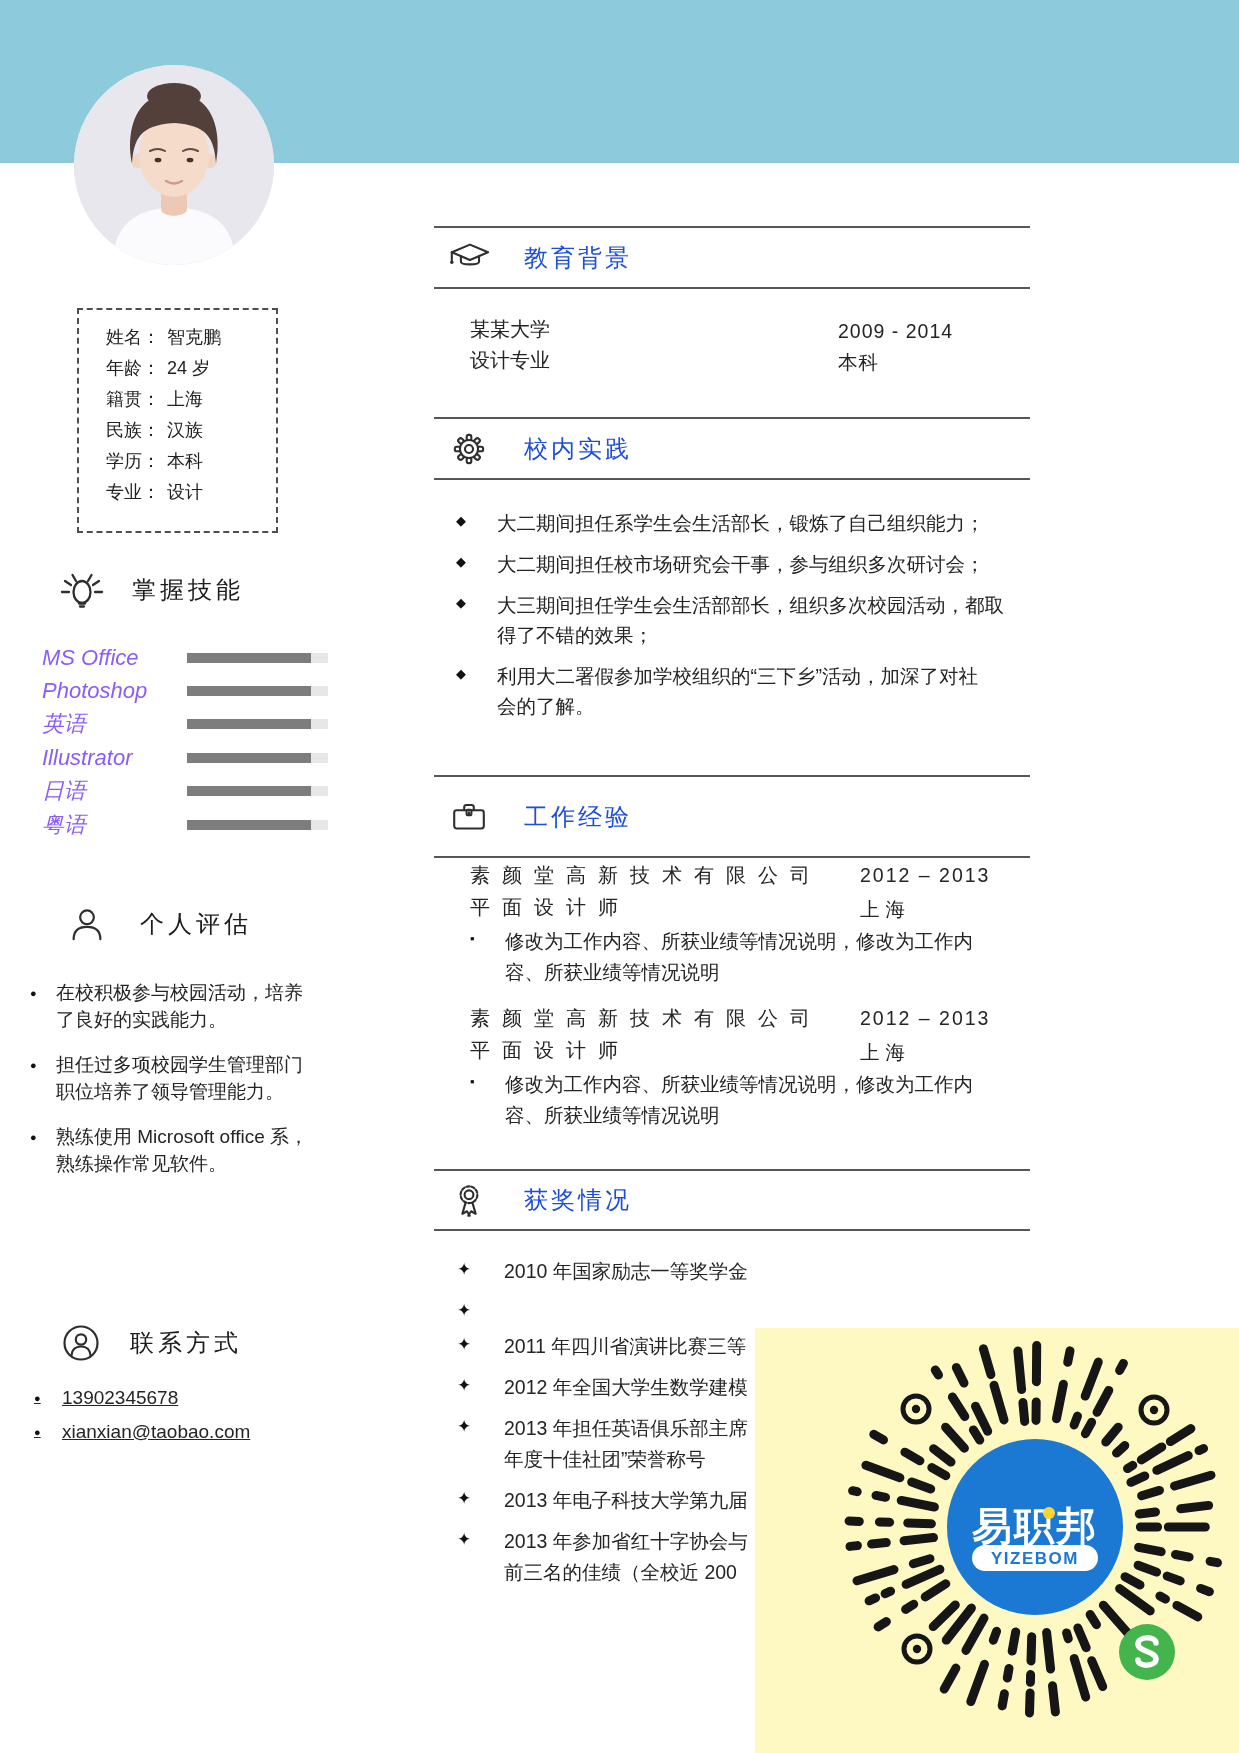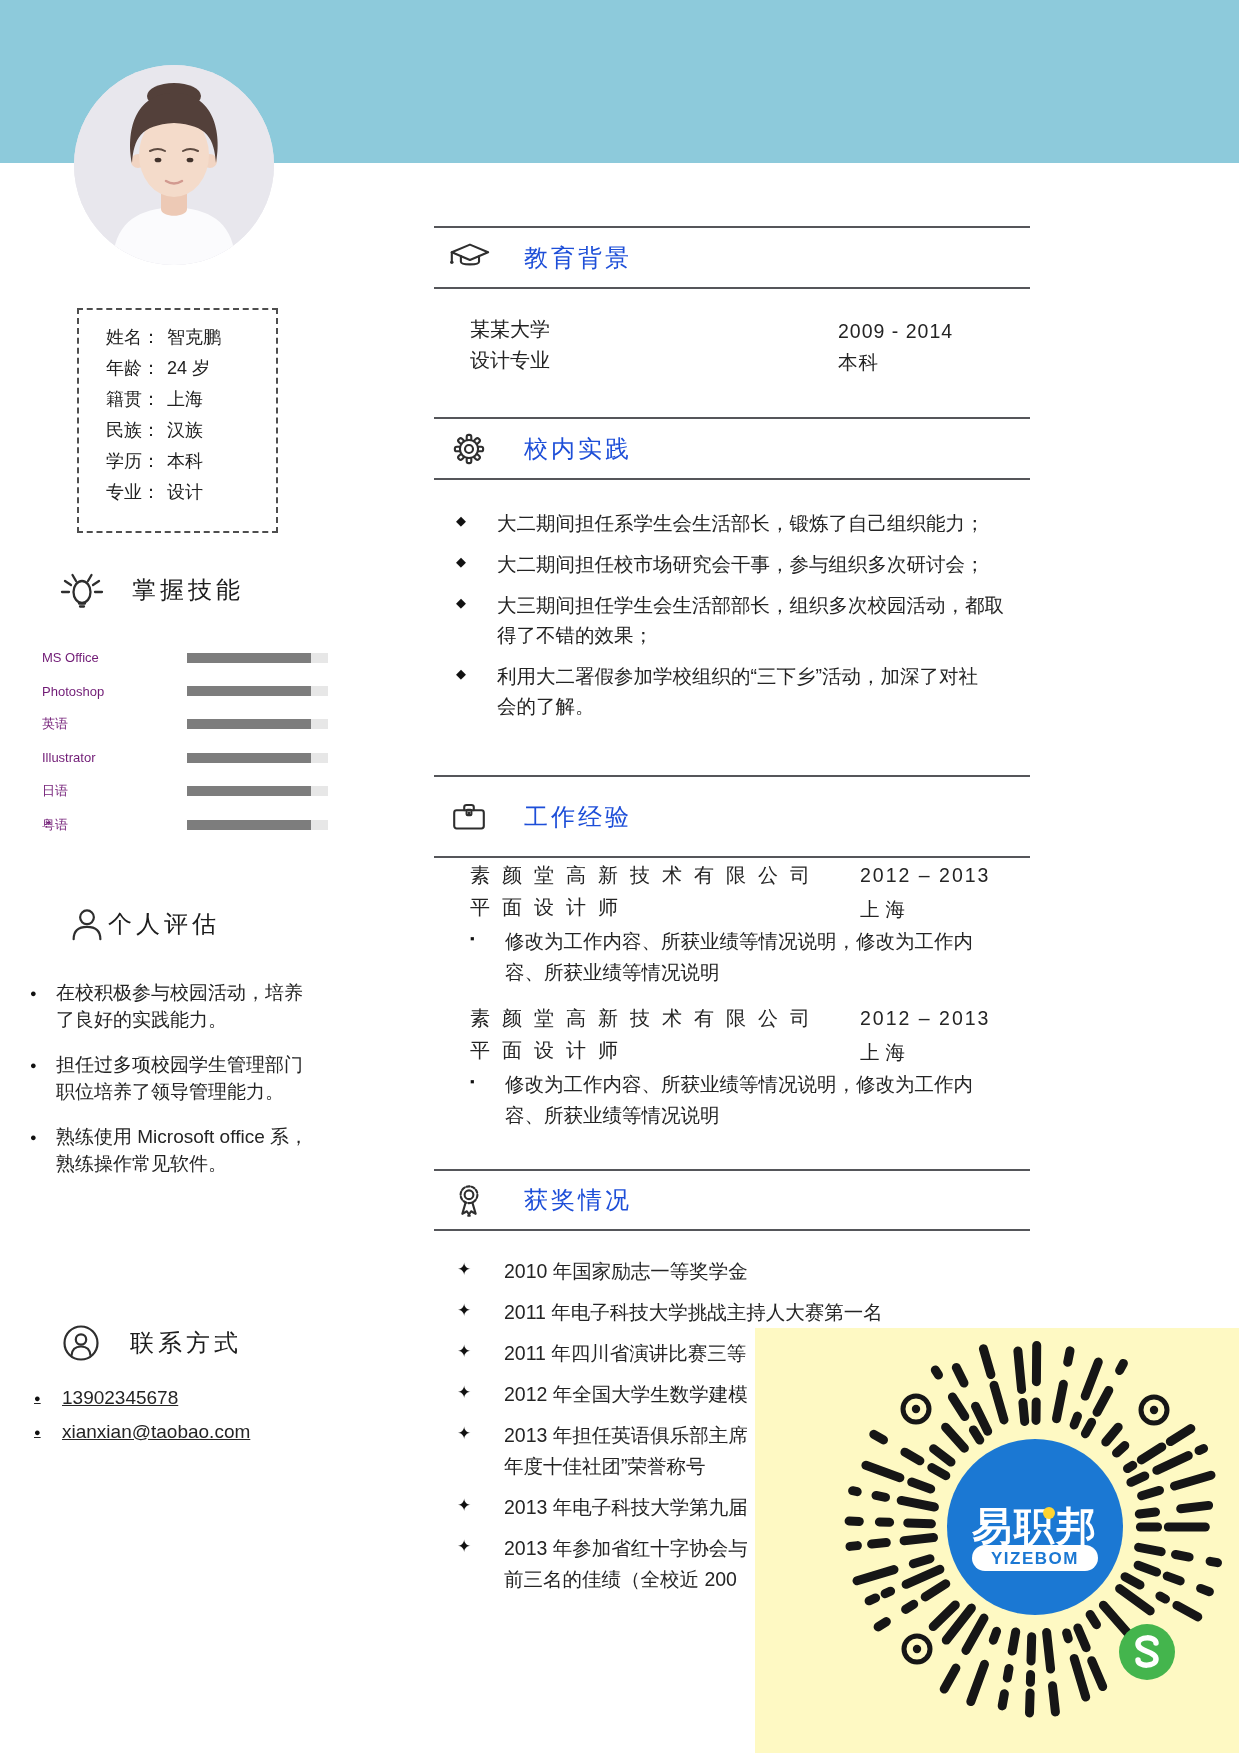--- a/index.html
+++ b/index.html
@@ -12,21 +12,21 @@
   
   .infobox{position:absolute;left:77px;top:308px;width:201px;height:225px;box-sizing:border-box;
            border:2px dashed #4e4e4e;padding:12px 0 0 27px;}
   .inforow{display:flex;gap:7px;font-size:18px;line-height:31px;color:#222;}
   
   .lhead{position:absolute;display:flex;align-items:center;}
   .lhead .ltxt{font-size:24px;letter-spacing:4px;color:#1c1c1c;}
   
   .skills{position:absolute;left:42px;top:641px;width:295px;}
   .skrow{display:flex;align-items:center;height:33.4px;}
-  .sklabel{width:145px;font-size:13px;color:#701a75;}
+  .sklabel{width:145px;font-size:22px;color:#8b5cf6;font-style:italic;}
   .skbar{position:relative;width:141px;height:10px;background:#e7e7e7;}
   .skfill{position:absolute;left:0;top:0;height:100%;background:#7d7d7d;}
   
   .evlist{position:absolute;left:30px;top:980px;width:320px;}
   .evitem{display:flex;margin-bottom:19px;}
   .evmark{width:26px;font-size:11px;padding-top:7px;color:#111;flex:none;}
   .evmark::before{content:"●";}
   .evtext{white-space:pre-line;font-size:19px;line-height:26.5px;}
   .ctlist{position:absolute;left:34px;top:1386px;width:320px;text-decoration:underline;}
   .ctrow{display:flex;margin-bottom:10px;height:24px;align-items:center;}
@@ -156,21 +156,21 @@
         </span>
     </div>
     <div class="skrow">
       <span class="sklabel">粤语</span>
       <span class="skbar">
           <span class="skfill" style="width: 88%;"></span>
         </span>
     </div>
   </div>
 
-  <div class="lhead" style="left:66px;top:903px;">
+  <div class="lhead" style="left:66px;top:903px;gap:32px;">
     <svg class="icon" viewBox="0 0 44 44" width="42" height="42" fill="none" stroke="#2e2e2e" stroke-width="2.3" stroke-linecap="round">
       <circle cx="22" cy="15" r="7.2"></circle>
       <path d="M8,38 C8,28 14,25 22,25 C30,25 36,28 36,38"></path>
     </svg>
     <span class="ltxt">个人评估</span>
   </div>
 
   <div class="evlist">
     <div class="evitem">
       <span class="evmark"></span>
@@ -309,21 +309,20 @@
     <span class="rhead">获奖情况</span>
   </div>
 
   <div class="awlist">
     <div class="awitem">
       <span class="awmark"></span>
       <span class="awtext">2010 年国家励志一等奖学金</span>
     </div>
     <div class="awitem">
       <span class="awmark"></span>
-      <span class="awtext">2011 年电子科技大学挑战主持人大赛第一名</span>
     </div>
     <div class="awitem">
       <span class="awmark"></span>
       <span class="awtext">2011 年四川省演讲比赛三等</span>
     </div>
     <div class="awitem">
       <span class="awmark"></span>
       <span class="awtext">2012 年全国大学生数学建模</span>
     </div>
     <div class="awitem">

